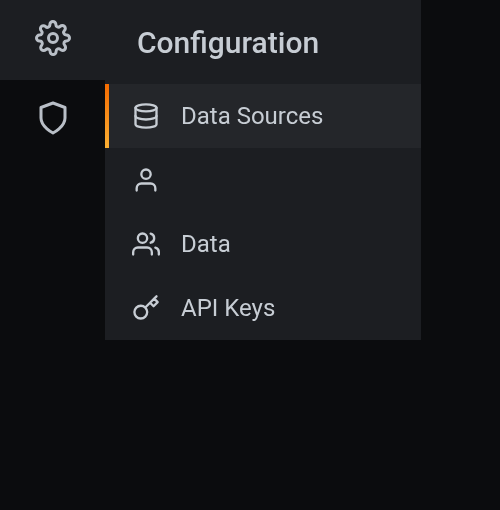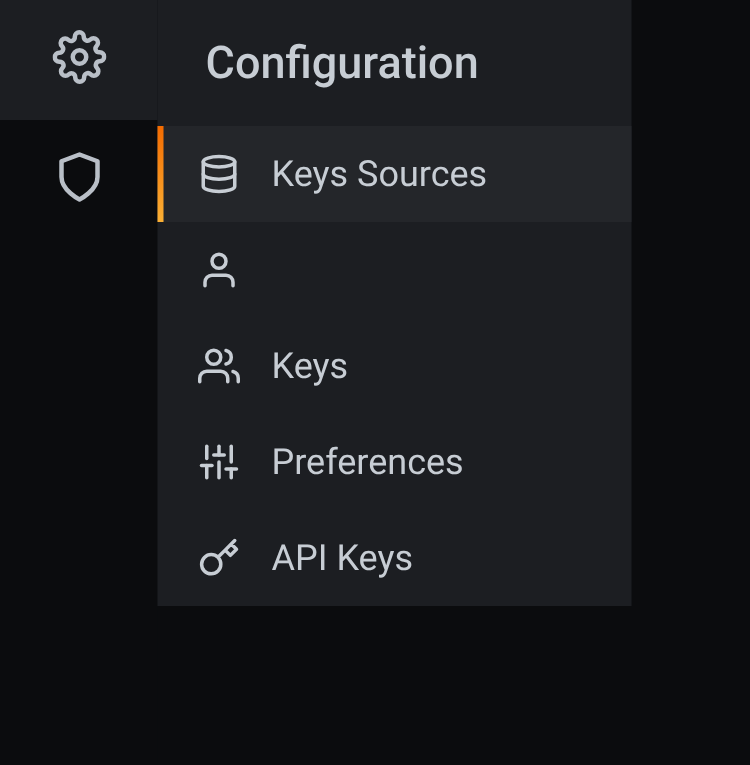--- a/index.html
+++ b/index.html
@@ -124,61 +124,45 @@
   <div class="panel-header">Configuration</div>
 
   <div class="menu-item active">
     <span class="menu-icon">
       <svg viewBox="0 0 24 24">
         <ellipse cx="12" cy="5" rx="9" ry="3"></ellipse>
         <path d="M3 5v14c0 1.66 4 3 9 3s9-1.34 9-3V5"></path>
         <path d="M3 12c0 1.66 4 3 9 3s9-1.34 9-3"></path>
       </svg>
     </span>
-    <span class="menu-label">Keys Sources</span>
+    <span class="menu-label">Data Sources</span>
   </div>
 
   <div class="menu-item">
     <span class="menu-icon">
       <svg viewBox="0 0 24 24">
         <path d="M20 21v-2a4 4 0 0 0-4-4H8a4 4 0 0 0-4 4v2"></path>
         <circle cx="12" cy="7" r="4"></circle>
       </svg>
     </span>
   </div>
 
   <div class="menu-item">
     <span class="menu-icon">
       <svg viewBox="0 0 24 24">
         <path d="M17 21v-2a4 4 0 0 0-4-4H5a4 4 0 0 0-4 4v2"></path>
         <circle cx="9" cy="7" r="4"></circle>
         <path d="M23 21v-2a4 4 0 0 0-3-3.87"></path>
         <path d="M16 3.13a4 4 0 0 1 0 7.75"></path>
       </svg>
     </span>
-    <span class="menu-label">Keys</span>
+    <span class="menu-label">Data</span>
   </div>
 
 
-  <div class="menu-item">
-    <span class="menu-icon">
-      <svg viewBox="0 0 24 24">
-        <line x1="5" y1="21" x2="5" y2="14"></line>
-        <line x1="5" y1="10" x2="5" y2="3"></line>
-        <line x1="12" y1="21" x2="12" y2="12"></line>
-        <line x1="12" y1="8" x2="12" y2="3"></line>
-        <line x1="19" y1="21" x2="19" y2="16"></line>
-        <line x1="19" y1="12" x2="19" y2="3"></line>
-        <line x1="2" y1="14" x2="8" y2="14"></line>
-        <line x1="9" y1="8" x2="15" y2="8"></line>
-        <line x1="16" y1="16" x2="22" y2="16"></line>
-      </svg>
-    </span>
-    <span class="menu-label">Preferences</span>
-  </div>
 
   <div class="menu-item">
     <span class="menu-icon">
       <svg viewBox="0 0 24 24">
         <path d="M21 2l-2 2m-7.61 7.61a5.5 5.5 0 1 1-7.778 7.778 5.5 5.5 0 0 1 7.777-7.777zm0 0L15.5 7.5m0 0l3 3L22 7l-3-3m-3.5 3.5L19 4"></path>
       </svg>
     </span>
     <span class="menu-label">API Keys</span>
   </div>
 </div>

